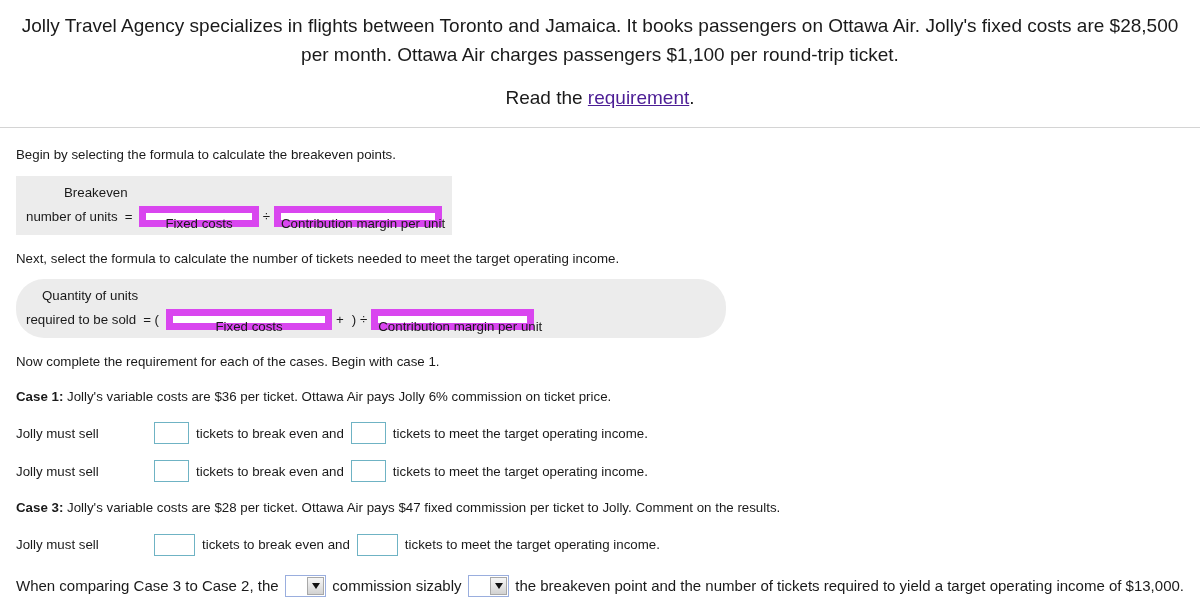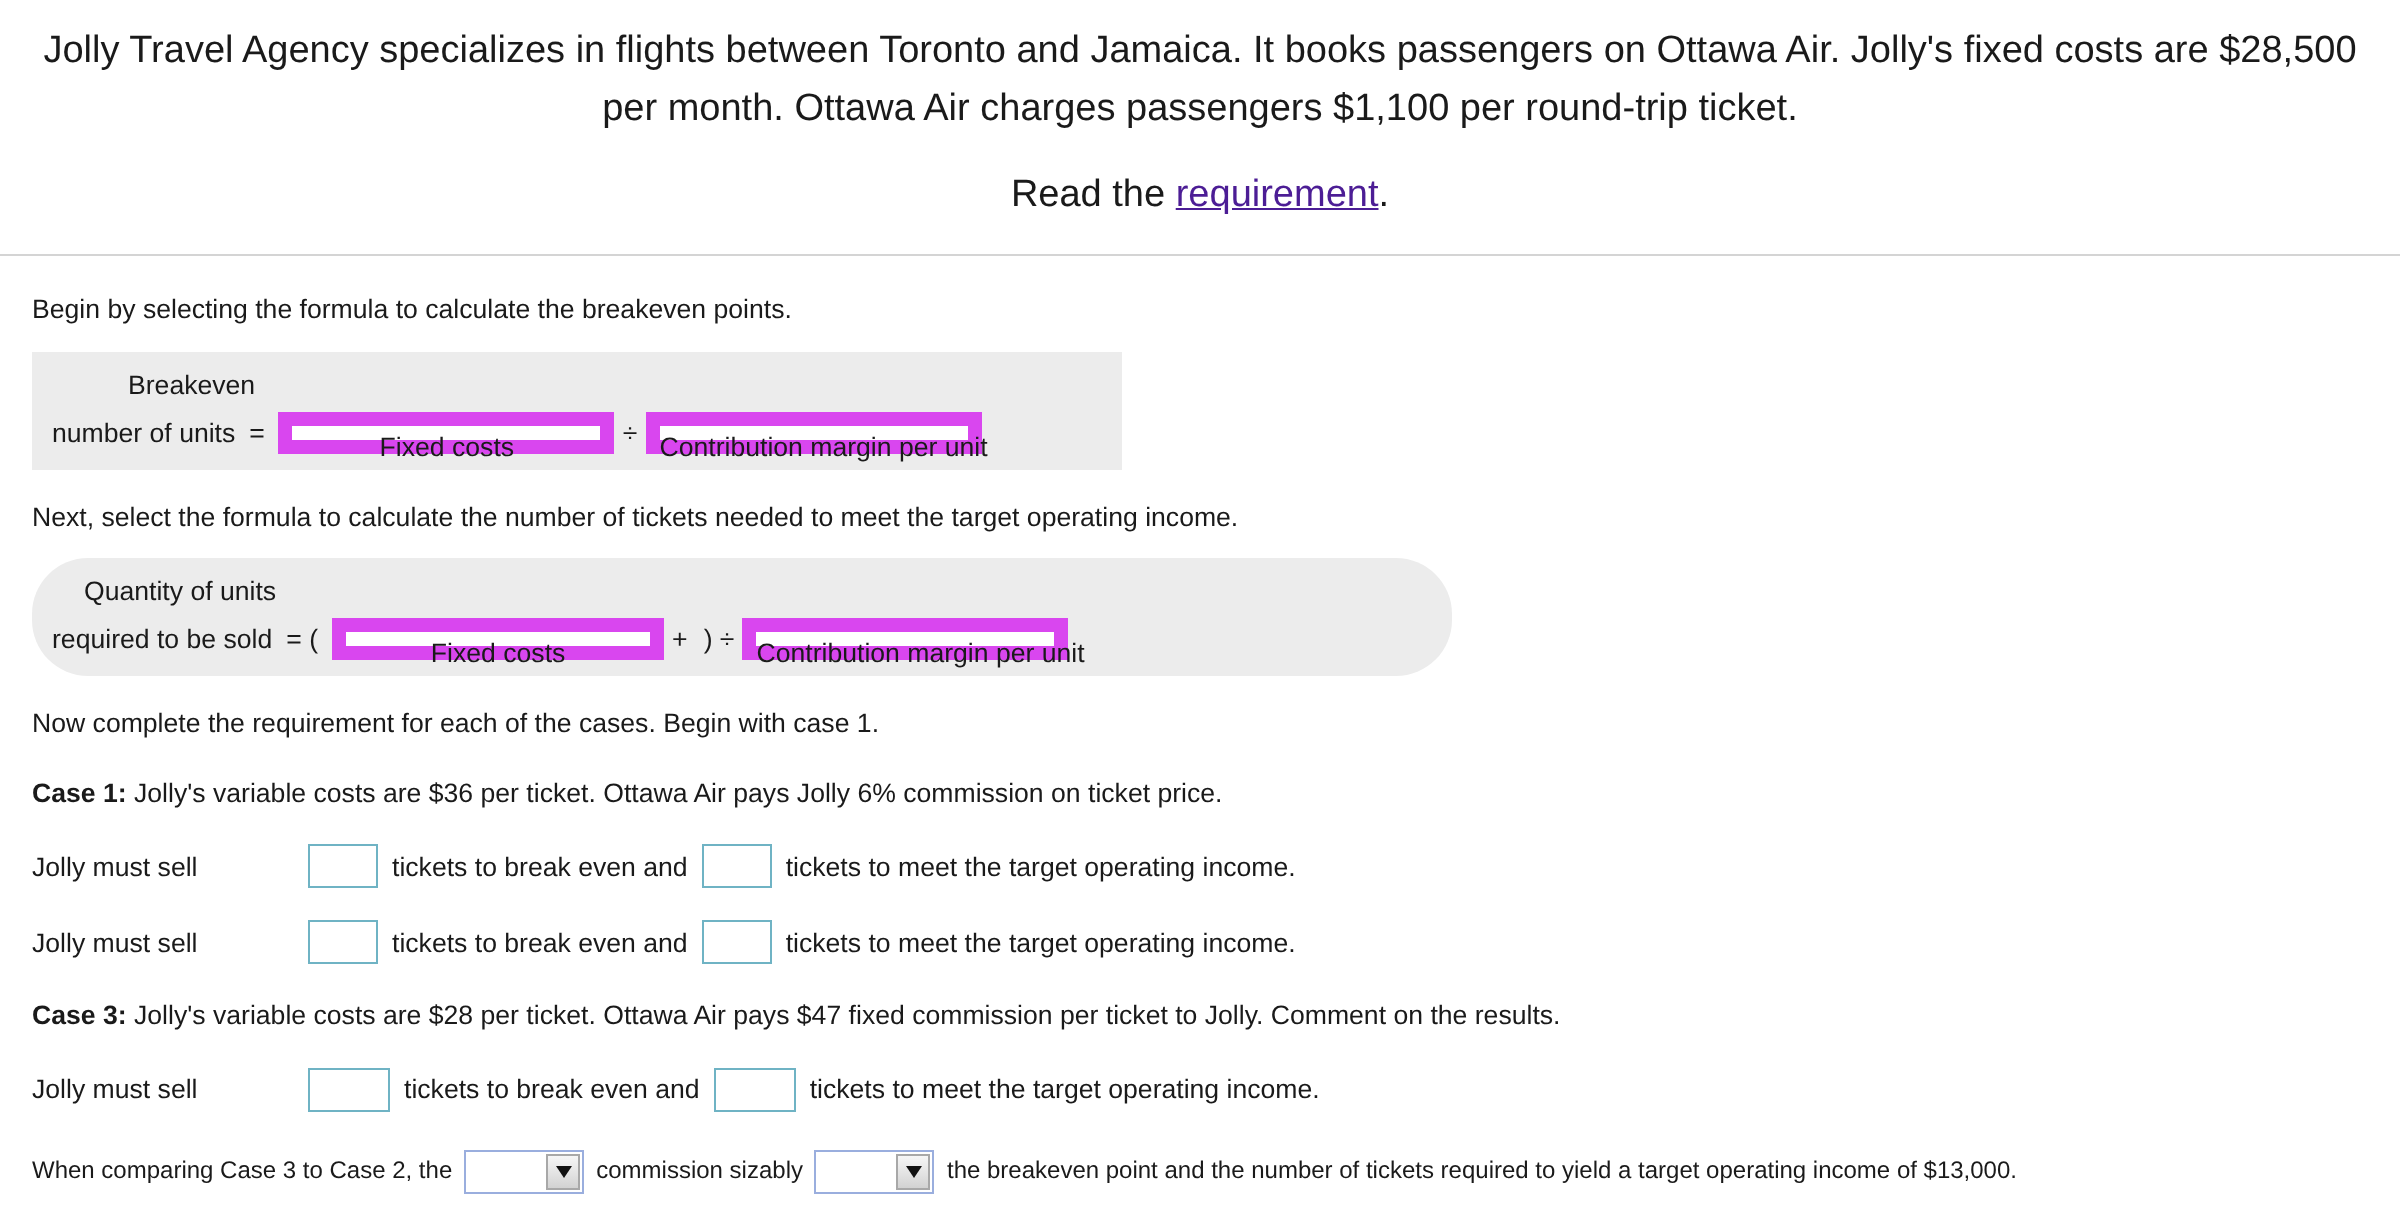--- a/index.html
+++ b/index.html
@@ -55,21 +55,21 @@
   .m-top-19 { margin-top: 19px; }
 
   
   .formula-panel {
     background: #ececec;
     margin-left: 16px;
     display: inline-block;
     padding: 7px 10px 8px 10px;
     box-sizing: border-box;
   }
-  .formula-panel.panel1 { width: 545px; }
+  .formula-panel.panel1 { width: 436px; }
   .formula-panel.panel2 { width: 710px; border-radius: 28px; }
 
   .fp-toprow {
     font-size: 13.3px;
     color: #1a1a1a;
     padding-left: 38px;
     line-height: 1.5;
   }
   .fp-toprow.indent-small { padding-left: 16px; }
 
@@ -133,21 +133,21 @@
   .ans-box.w35 { width: 35px; }
   .ans-box.w41 { width: 41px; }
   .ans-box.gap-a { margin-right: 7px; }
   .mid-text { white-space: nowrap; margin-right: 7px; }
 
   
   .compare-row {
     padding: 0 16px;
     display: flex;
     align-items: center;
-    font-size: 12px;
+    font-size: 15px;
     line-height: 1.45;
     color: #1a1a1a;
     white-space: nowrap;
   }
   .compare-row span { white-space: nowrap; }
 
   .sel {
     display: inline-flex;
     align-items: stretch;
     justify-content: flex-end;

